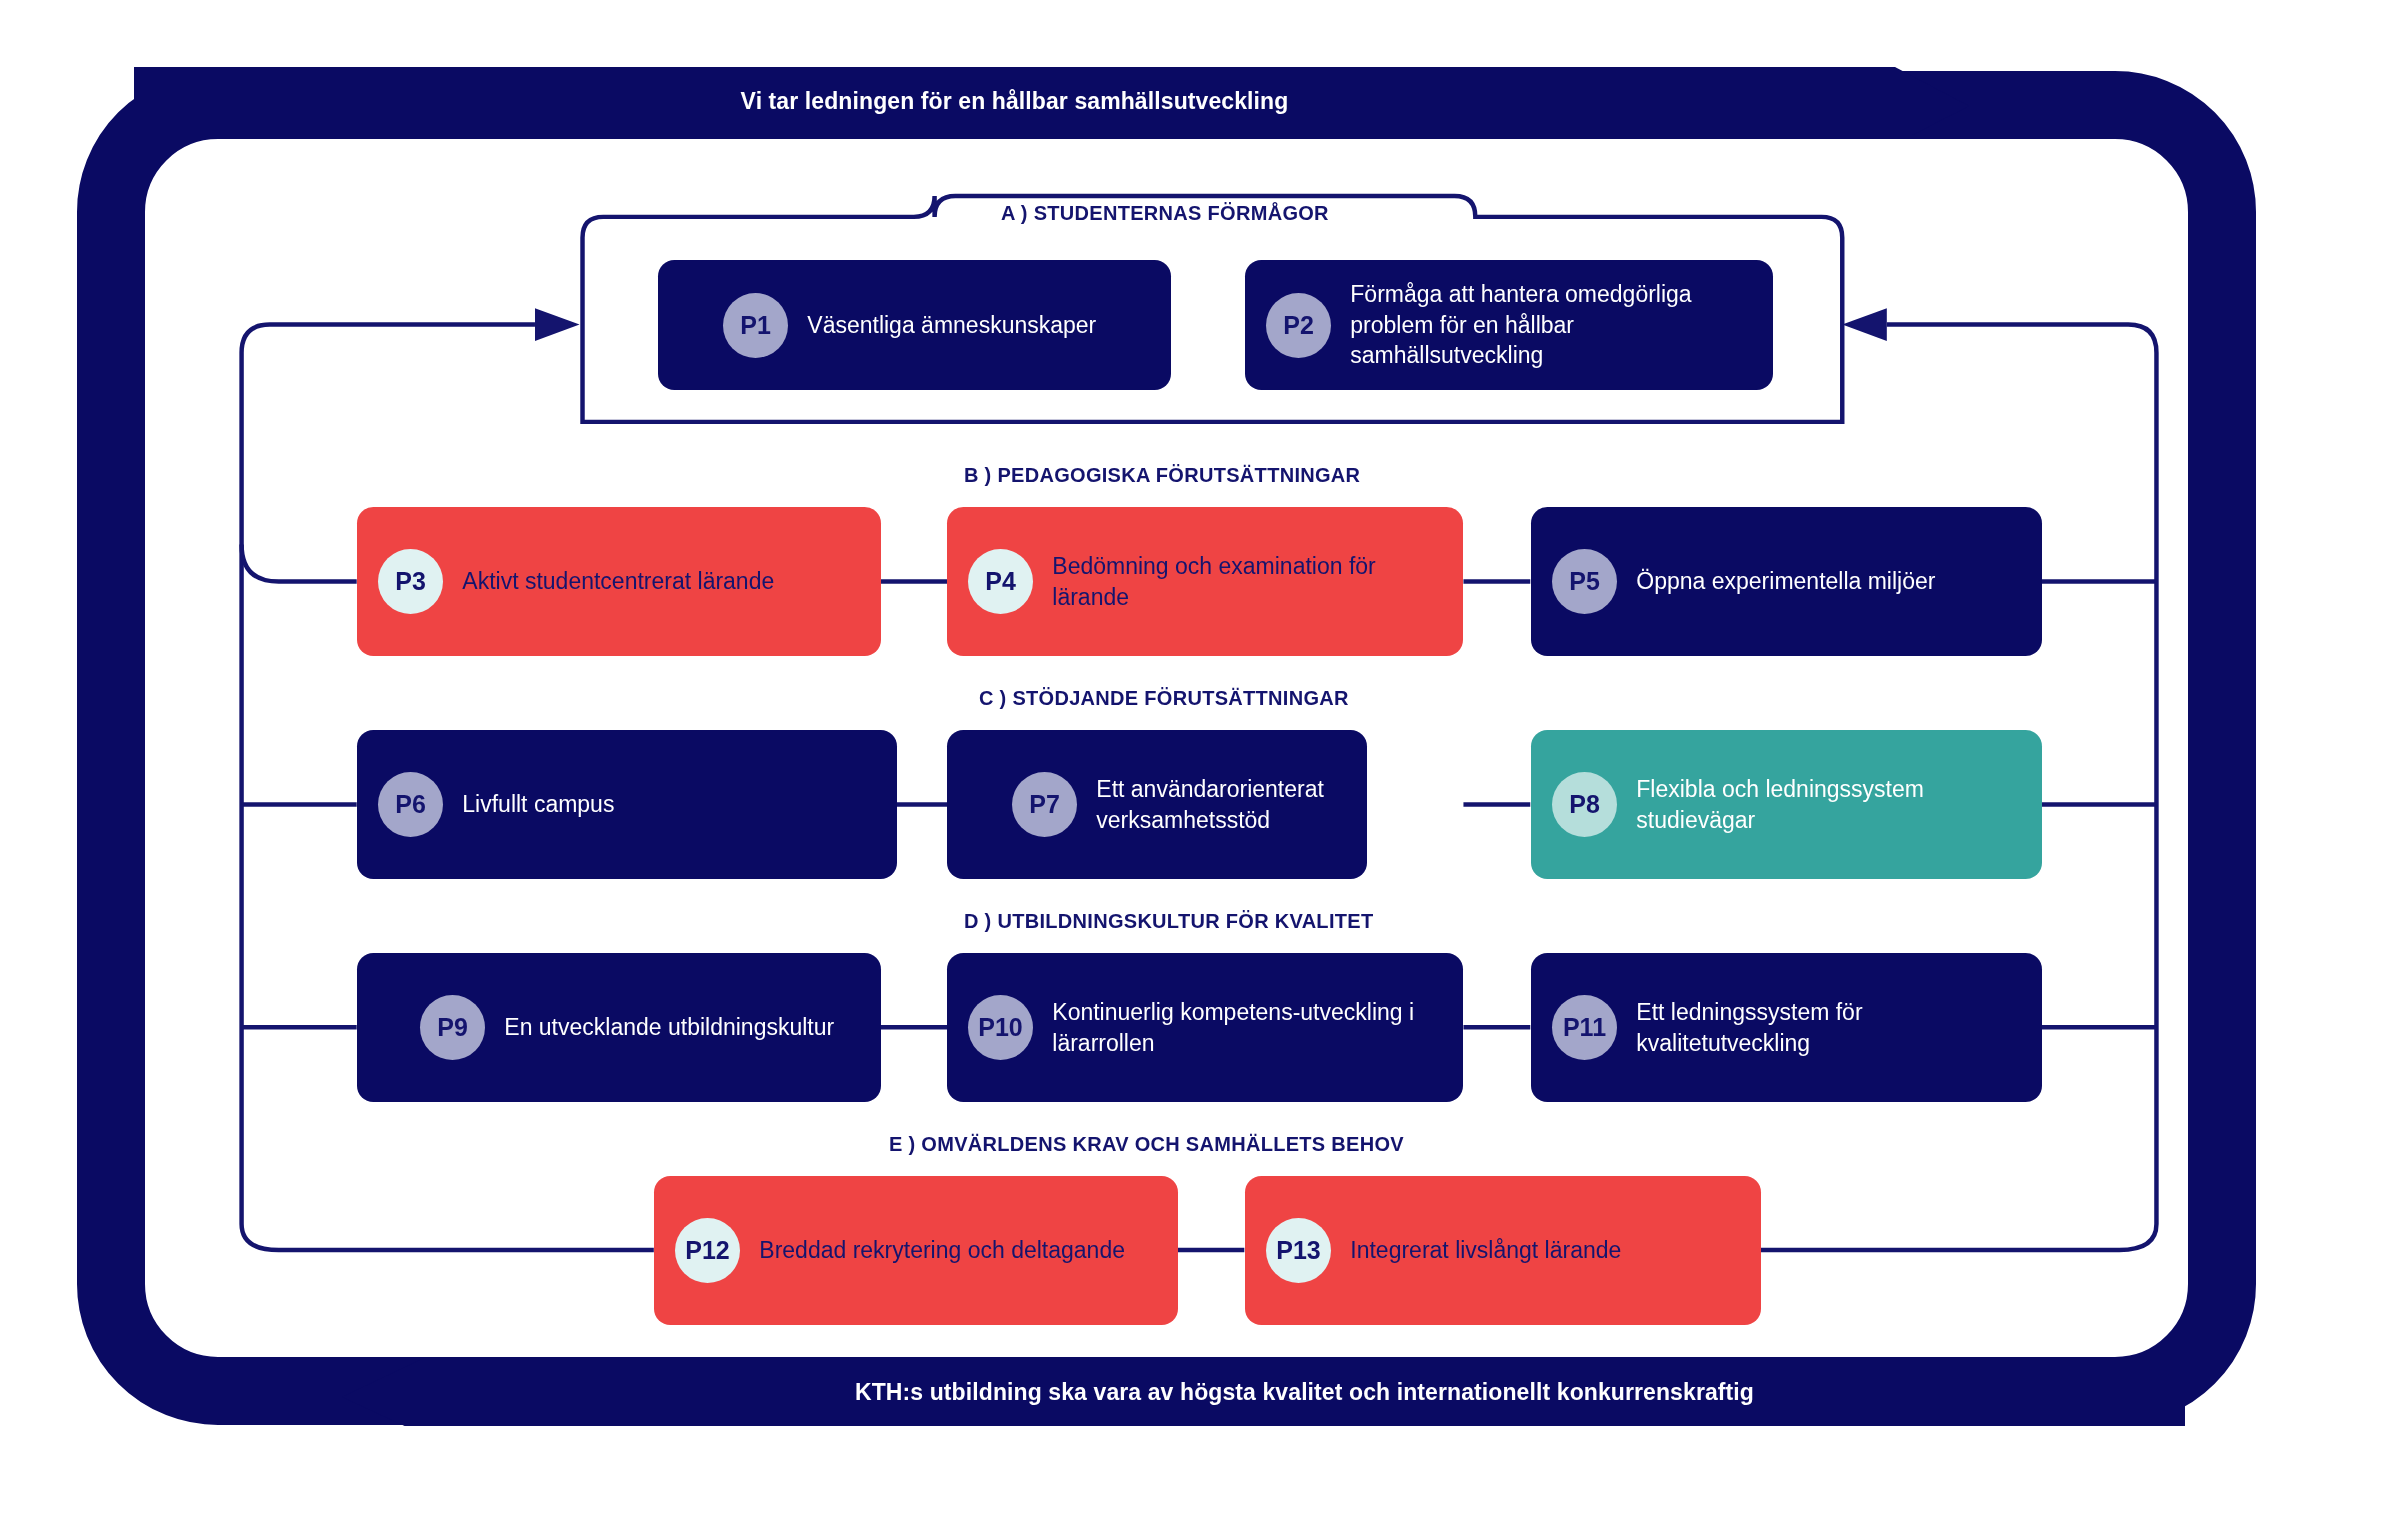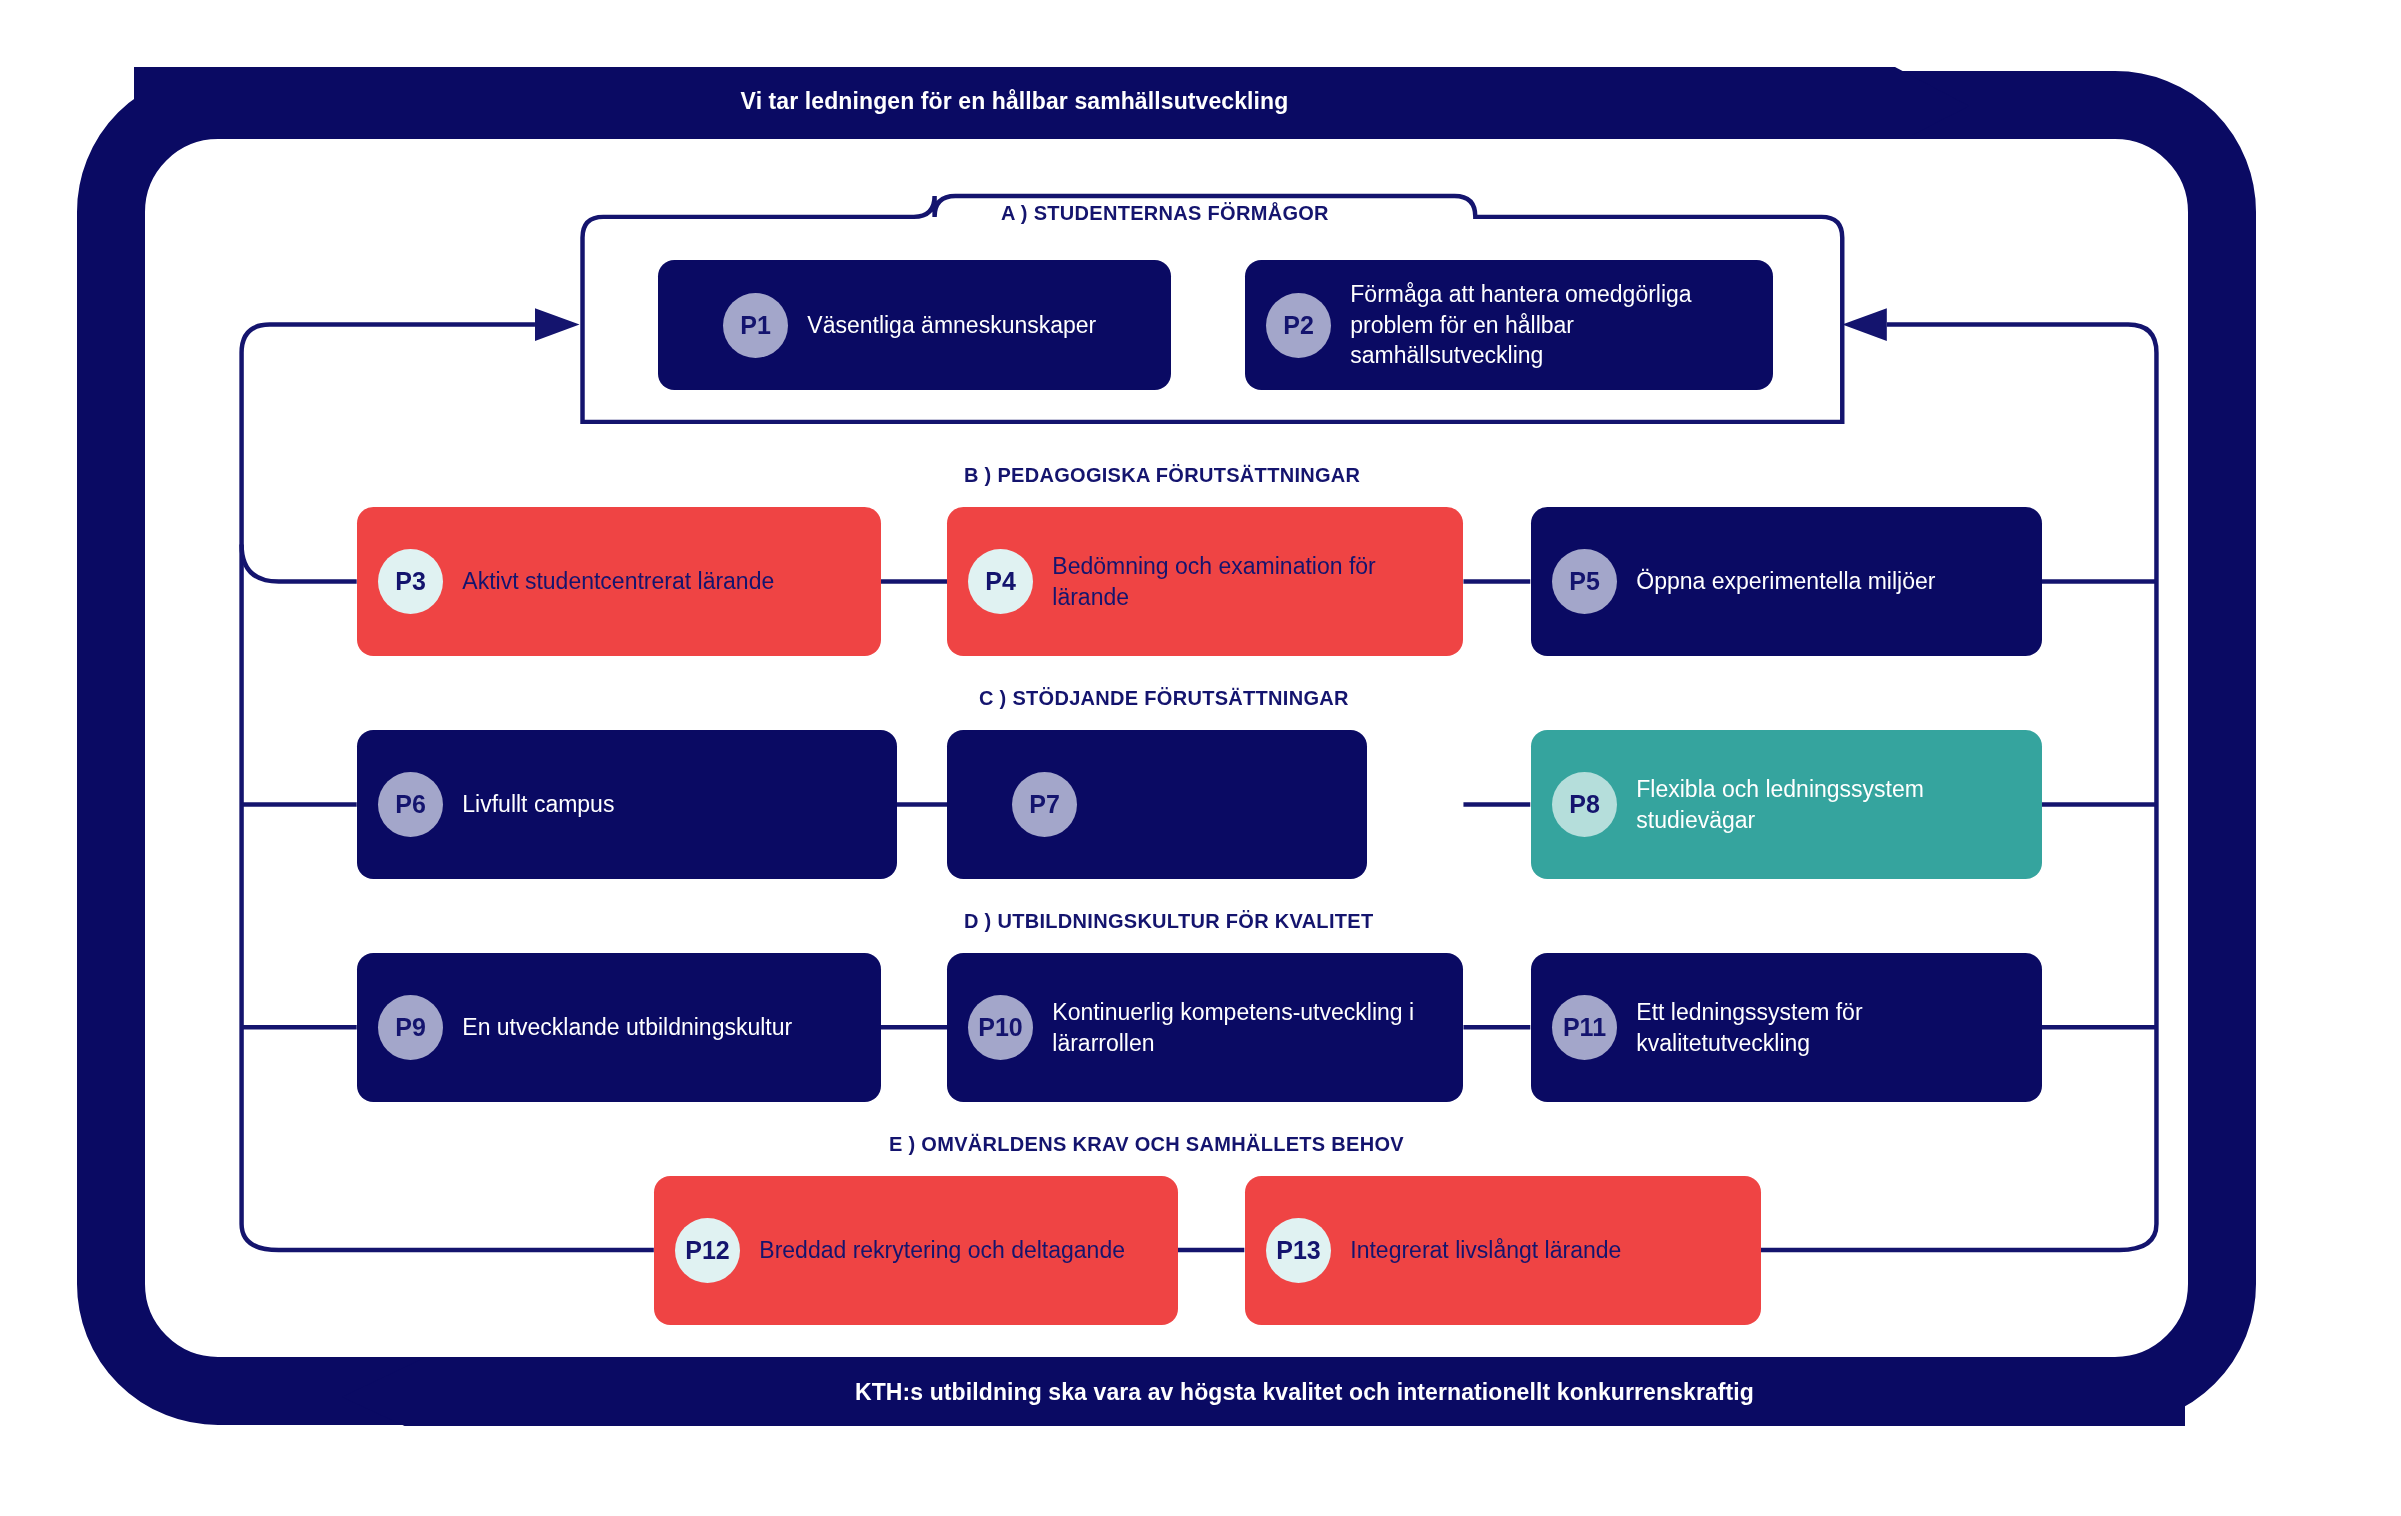--- a/index.html
+++ b/index.html
@@ -130,27 +130,28 @@
     <div class="badge">P5</div>
     <div class="ctext">Öppna experimentella miljöer</div>
   </div>
 
   <div class="card dark" style="left:357px;top:730px;width:540px;height:149px;">
     <div class="badge">P6</div>
     <div class="ctext">Livfullt campus</div>
   </div>
   <div class="card dark" style="left:947px;top:730px;width:420px;height:149px;padding-left:44px;">
     <div class="badge">P7</div>
+    <div class="ctext">Ett användarorienterat verksamhetsstöd</div>
   </div>
   <div class="card teal" style="left:1531px;top:730px;width:511px;height:149px;">
     <div class="badge">P8</div>
     <div class="ctext">Flexibla och ledningssystem studievägar</div>
   </div>
 
-  <div class="card dark" style="left:357px;top:953px;width:524px;height:149px;">
+  <div class="card dark" style="left:357px;top:953px;width:524px;height:149px;padding-left:42px;">
     <div class="badge">P9</div>
     <div class="ctext">En utvecklande utbildningskultur</div>
   </div>
   <div class="card dark" style="left:947px;top:953px;width:516px;height:149px;">
     <div class="badge">P10</div>
     <div class="ctext">Kontinuerlig kompetens-utveckling i lärarrollen</div>
   </div>
   <div class="card dark" style="left:1531px;top:953px;width:511px;height:149px;">
     <div class="badge">P11</div>
     <div class="ctext">Ett ledningssystem för kvalitetutveckling</div>

